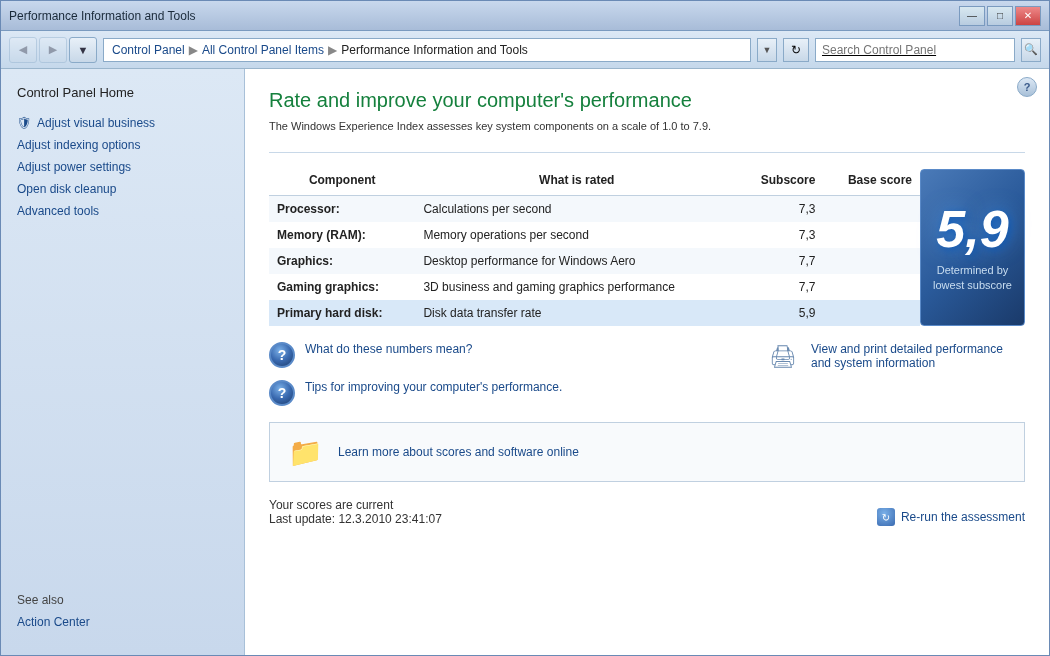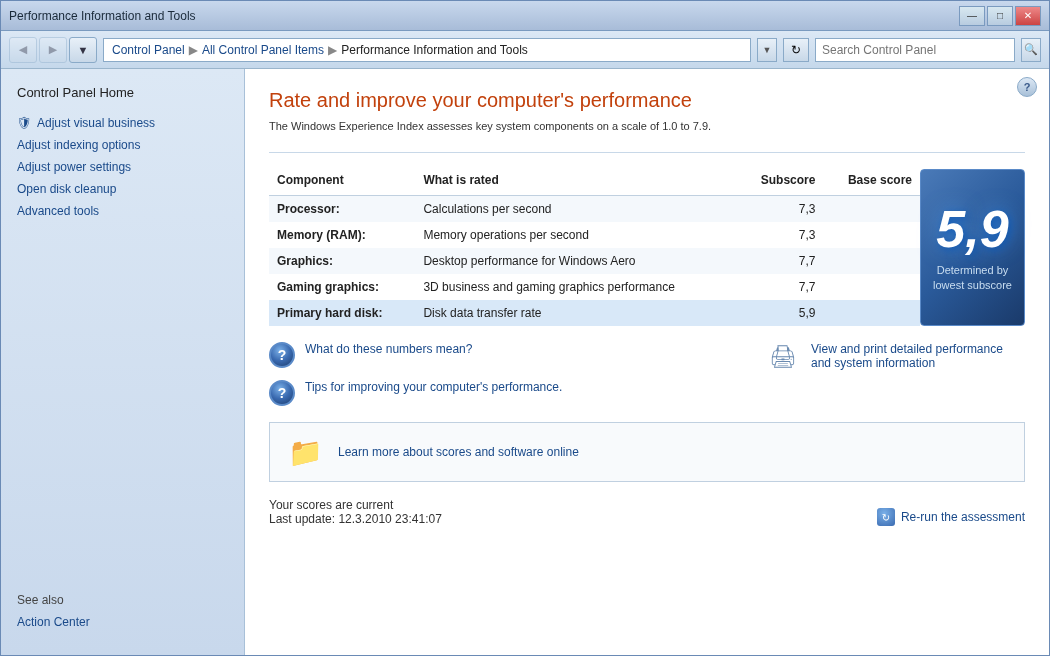--- a/index.html
+++ b/index.html
@@ -144,20 +144,21 @@
     }
 
     .search-box {
       width: 200px;
       height: 24px;
       border: 1px solid #8aaac8;
       background: white;
       display: flex;
       align-items: center;
       padding: 0 6px;
+      text-decoration: underline;
     }
 
     .search-box input {
       border: none;
       outline: none;
       font-size: 12px;
       color: #aaa;
       width: 100%;
       background: transparent;
     }
@@ -258,21 +259,21 @@
       align-items: center;
       justify-content: center;
       font-size: 11px;
       font-weight: bold;
       color: #3a5a8a;
       cursor: pointer;
     }
 
     .page-title {
       font-size: 20px;
-      color: #c2410c;
+      color: #15803d;
       font-weight: normal;
       margin-bottom: 8px;
     }
 
     .page-subtitle {
       font-size: 11px;
       color: #333;
       margin-bottom: 20px;
     }
 
@@ -287,21 +288,21 @@
       display: flex;
       gap: 0;
     }
 
     .score-table {
       flex: 1;
       border-collapse: collapse;
     }
 
     .score-table th {
-      text-align: left;
+      text-align: center;
       font-weight: bold;
       font-size: 12px;
       padding: 4px 8px 8px 8px;
       color: #222;
       border-bottom: 1px solid #c0d0e0;
     }
 
     .score-table th.right {
       text-align: right;
     }

